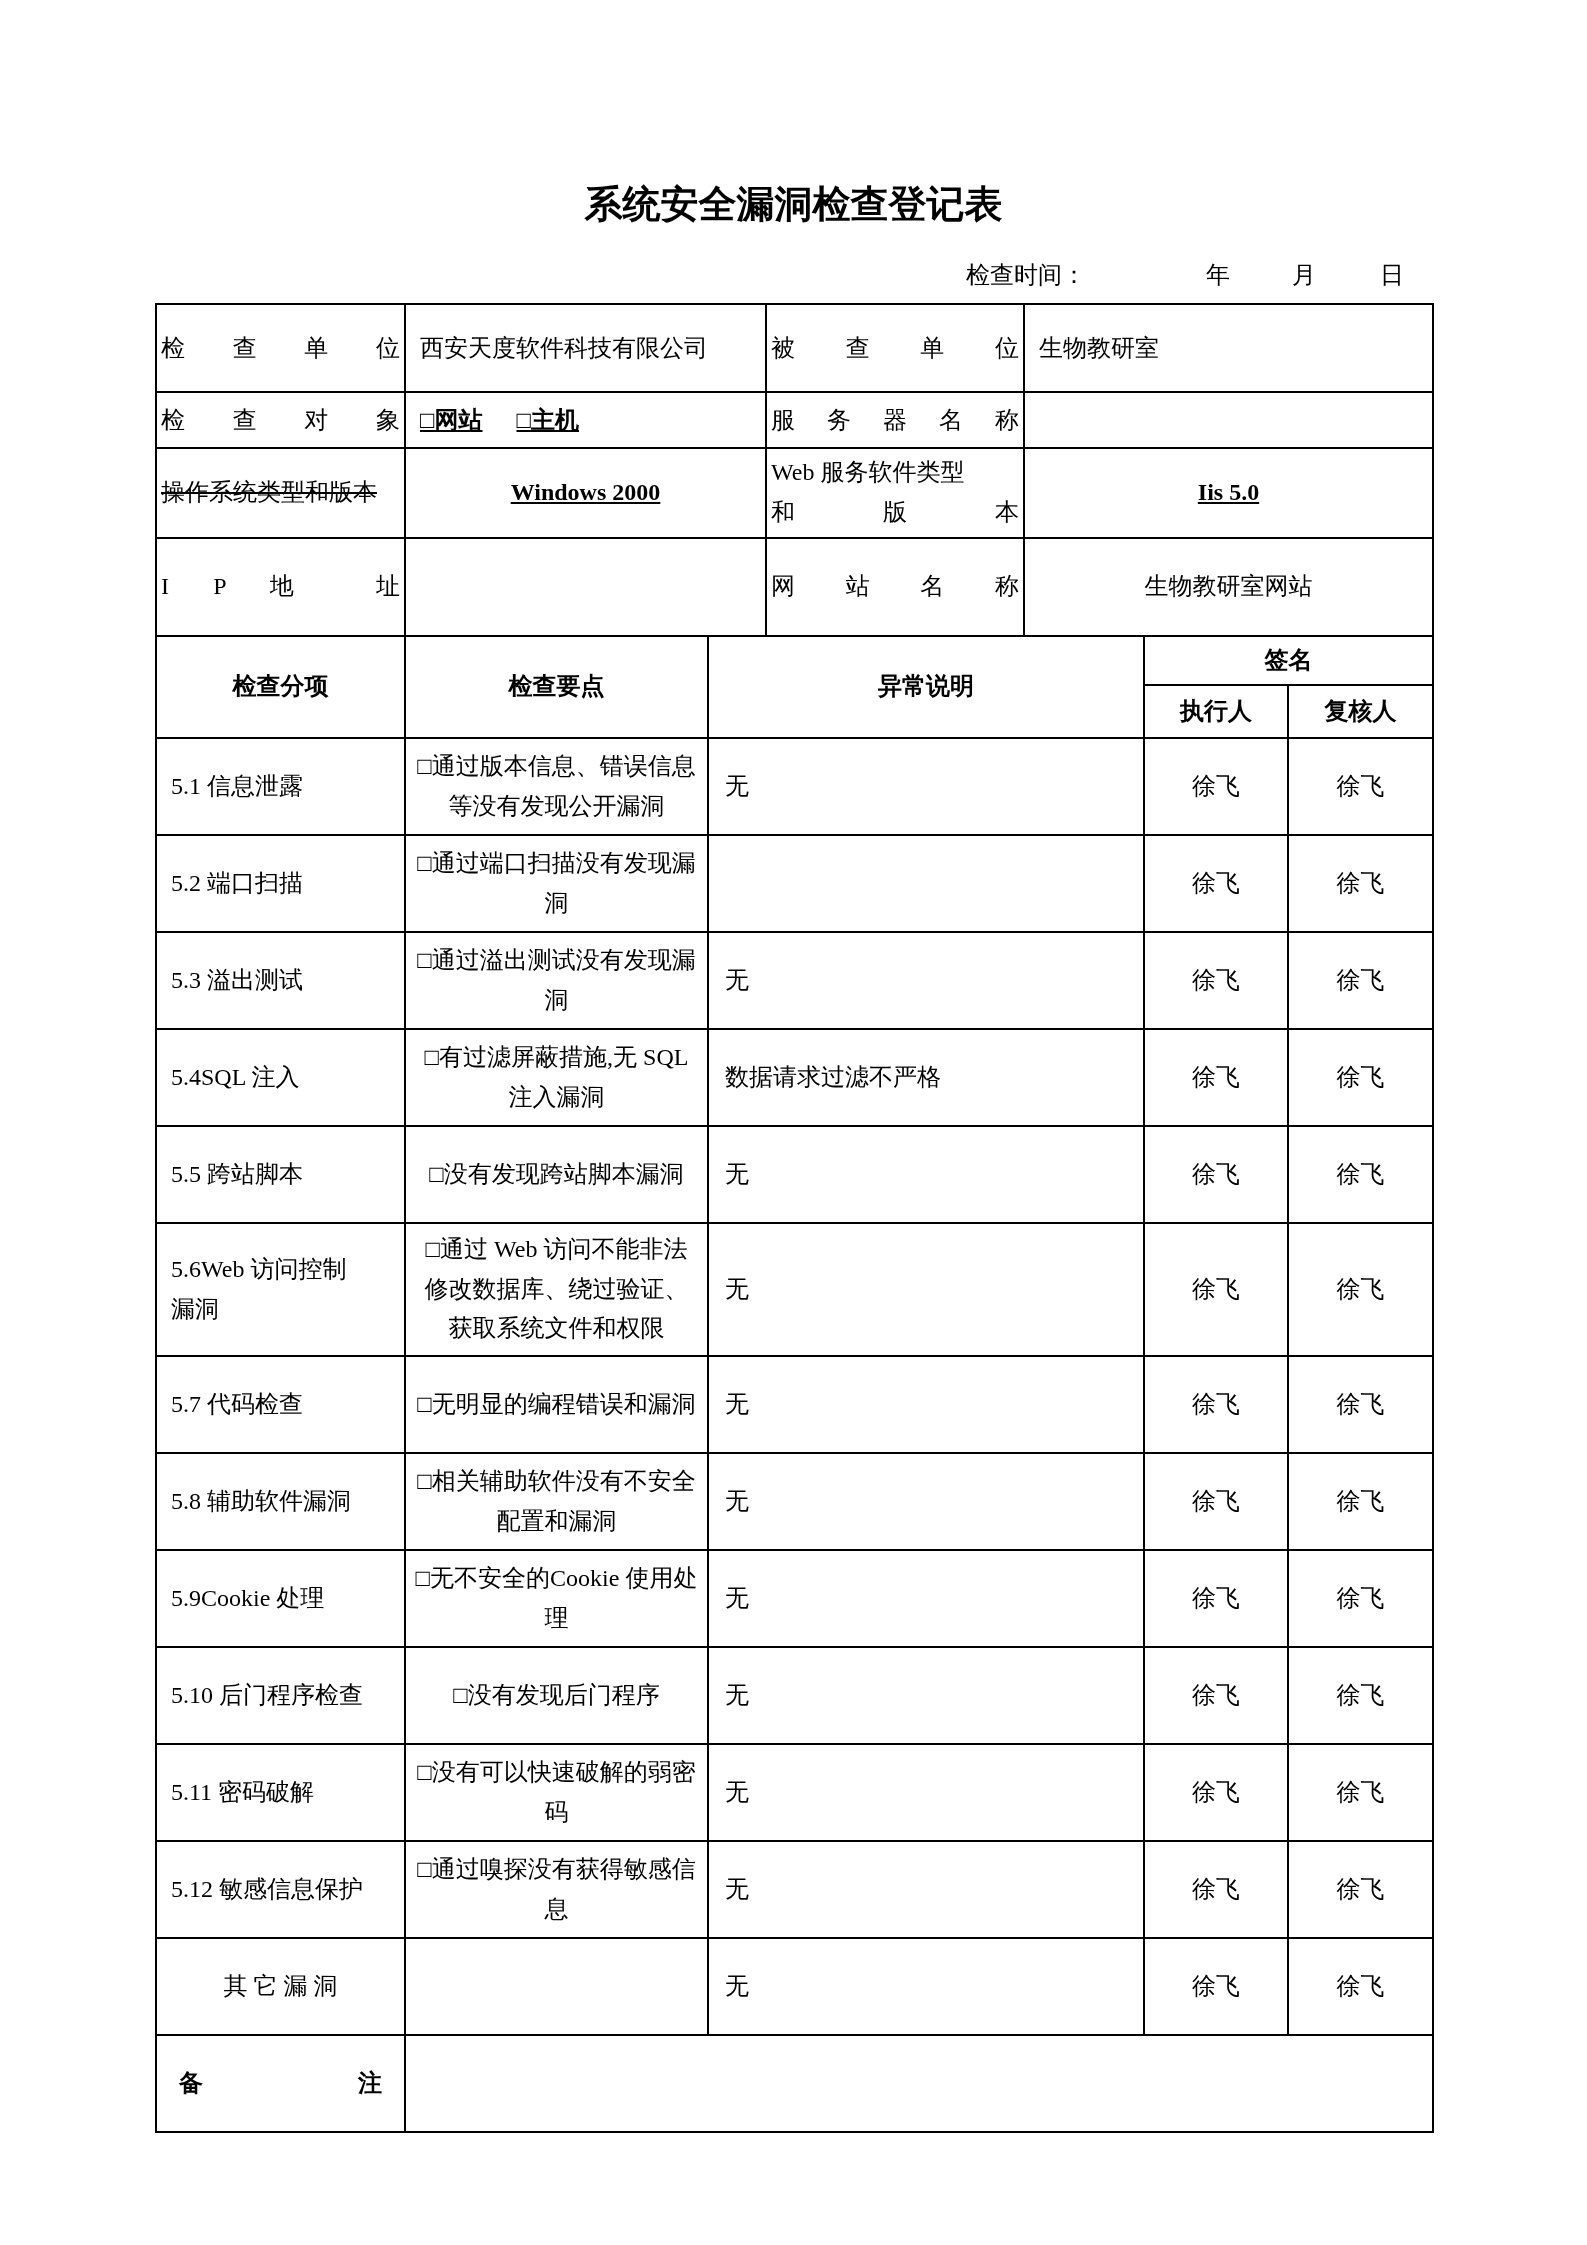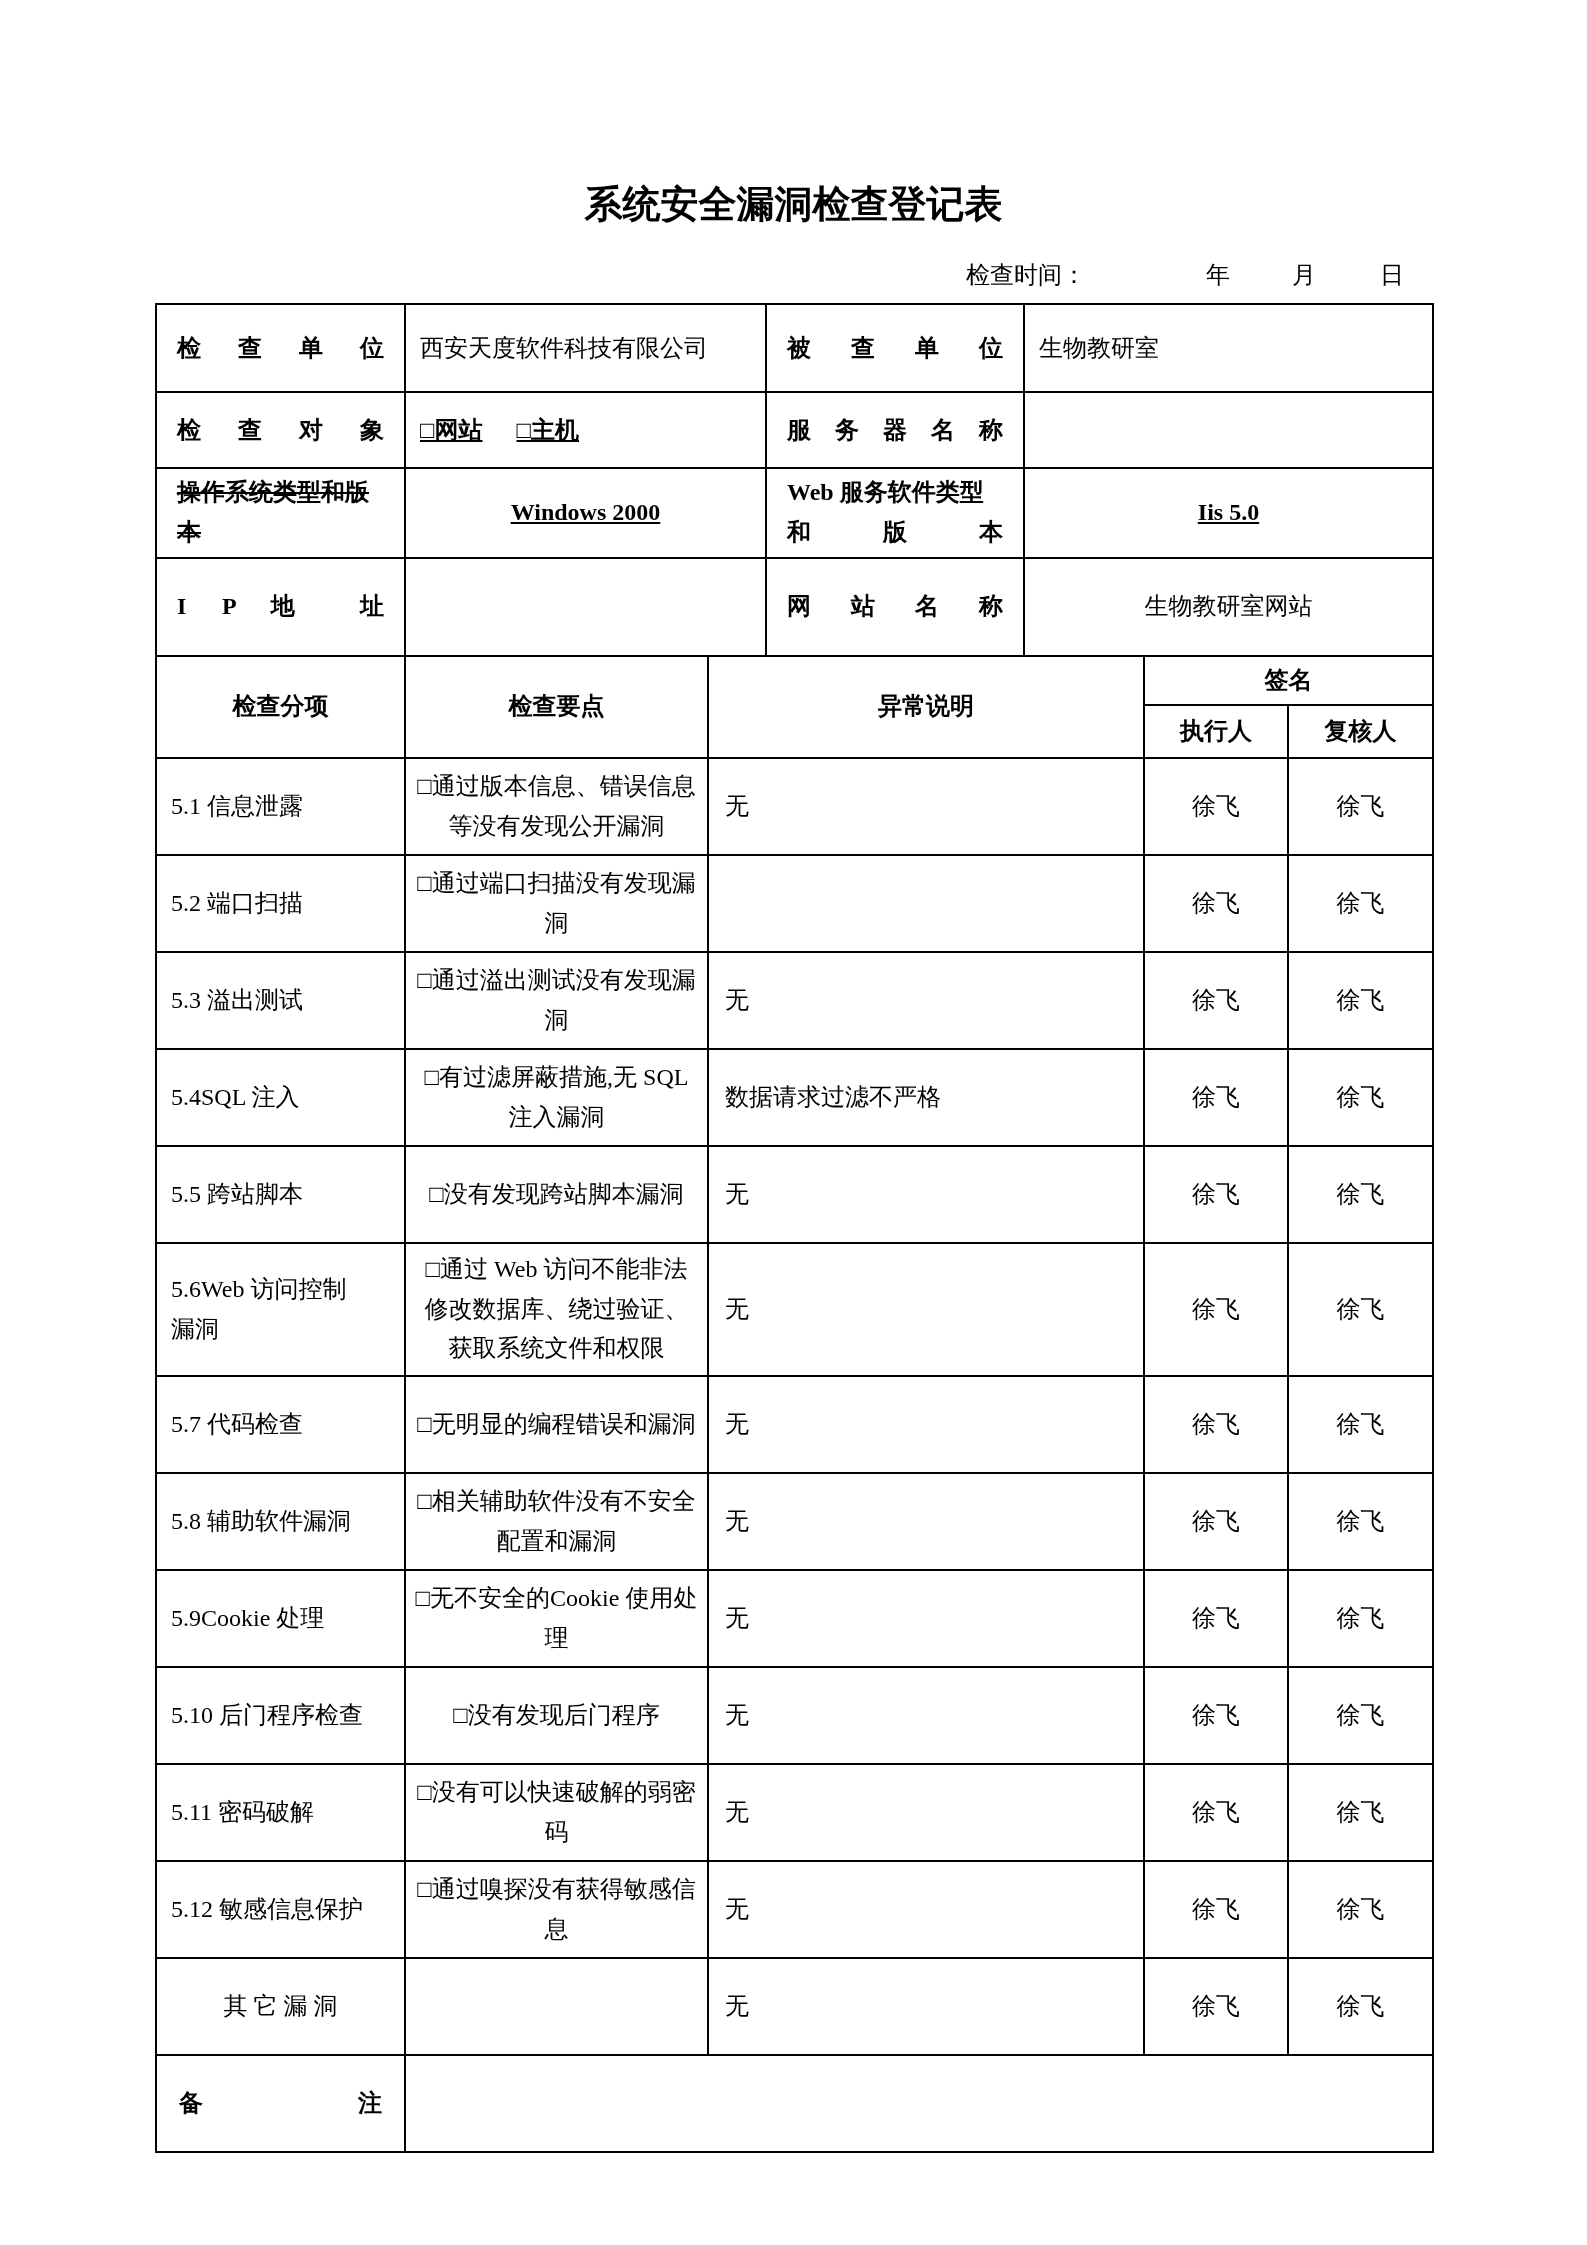--- a/index.html
+++ b/index.html
@@ -41,23 +41,23 @@
     overflow: hidden;
   }
   .b { font-weight: bold; text-decoration: underline; }
   .ctr { text-align: center; }
   .dist { text-align: justify; text-align-last: justify; }
   .strike { text-decoration: line-through; }
 
   table.info { margin-top: 8px; }
   table.check { margin-top: -2px; }
 
-  .info td.lab { font-weight: bold; padding: 4px 20px; }
+  .info td.lab { font-weight: normal; padding: 4px 4px; }
   .info tr:nth-child(1) td { height: 88px; }
-  .info tr:nth-child(2) td { height: 76px; border-radius: 8px; }
+  .info tr:nth-child(2) td { height: 56px; border-radius: 8px; }
   .info tr:nth-child(3) td { height: 84px; }
   .info tr:nth-child(4) td { height: 98px; }
   .info .cb-gap { margin-left: 34px; }
 
   .check thead td { height: 49px; font-weight: bold; text-align: center; margin-left: 29px; }
   .check thead tr + tr td { height: 53px; }
 
   .check tbody td { height: 97px; }
   .check tbody tr.tall td { height: 133px; }
 

